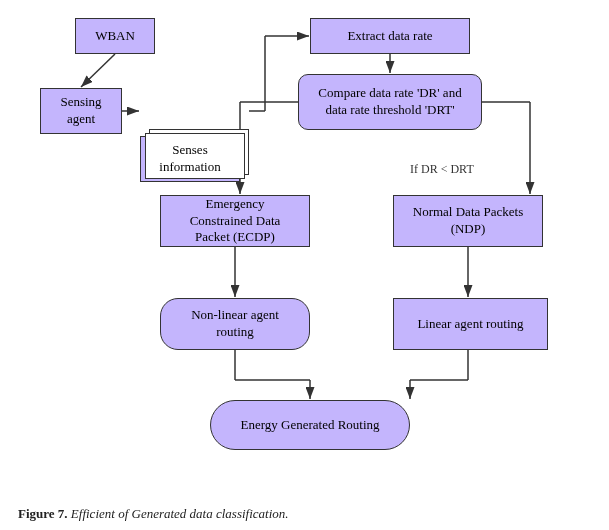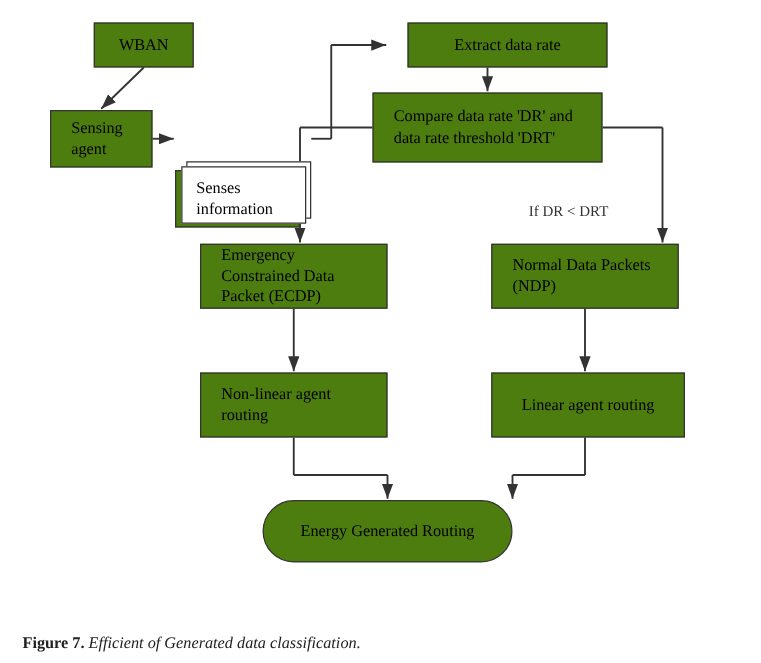--- a/index.html
+++ b/index.html
@@ -12,24 +12,25 @@
       overflow: hidden;
     }
     .diagram-container {
       position: relative;
       width: 609px;
       height: 490px;
     }
     .box {
       position: absolute;
       border: 1.5px solid #333;
-      background: #4d7c0f;
+      background: #c4b5fd;
       display: flex;
       align-items: center;
       justify-content: center;
+      text-align: center;
       line-height: 1.3;
       padding: 4px 16px;
     }
     .box.rounded {
       border-radius: 50px;
     }
     .box.stacked::before,
     .box.stacked::after {
       content: '';
       position: absolute;
@@ -83,45 +84,45 @@
   </div>
 
   <div class="box" style="left:40px; top:88px; width:82px; height:46px;">
     <span>Sensing agent</span>
   </div>
 
   <div class="box stacked" style="left:140px; top:88px; width:100px; height:46px; z-index:1;margin-top:48px;">
     <span>Senses information</span>
   </div>
 
-  <div class="box" style="left:310px; top:18px; width:160px; height:36px;margin-left:16px;">
+  <div class="box" style="left:310px; top:18px; width:160px; height:36px;">
     <span>Extract data rate</span>
   </div>
 
-  <div class="box" style="left:298px; top:74px; width:184px; height:56px;">
+  <div class="box" style="left:298px; top:74px; width:184px; height:56px;border-radius:10px;">
     <span>Compare data rate 'DR' and data rate threshold 'DRT'</span>
   </div>
 
   <div style="position:absolute; left:168px; top:162px; font-size:12px; color:#1d4ed8;">
     <span>If DR &gt; DRT</span>
   </div>
 
-  <div style="position:absolute; left:410px; top:162px; font-size:12px; color:#333;margin-left:13px;">
+  <div style="position:absolute; left:410px; top:162px; font-size:12px; color:#333;">
     <span>If DR &lt; DRT</span>
   </div>
 
   <div class="box" style="left:160px; top:195px; width:150px; height:52px;">
     <span>Emergency Constrained Data Packet (ECDP)</span>
   </div>
 
   <div class="box" style="left:393px; top:195px; width:150px; height:52px;">
     <span>Normal Data Packets (NDP)</span>
   </div>
 
-  <div class="box" style="left:160px; top:298px; width:150px; height:52px;">
+  <div class="box" style="left:160px; top:298px; width:150px; height:52px;border-radius:18px;">
     <span>Non-linear agent routing</span>
   </div>
 
   <div class="box" style="left:393px; top:298px; width:155px; height:52px;">
     <span>Linear  agent routing</span>
   </div>
 
   <div class="box rounded" style="left:210px; top:400px; width:200px; height:50px;">
     <span>Energy Generated  Routing</span>
   </div>

